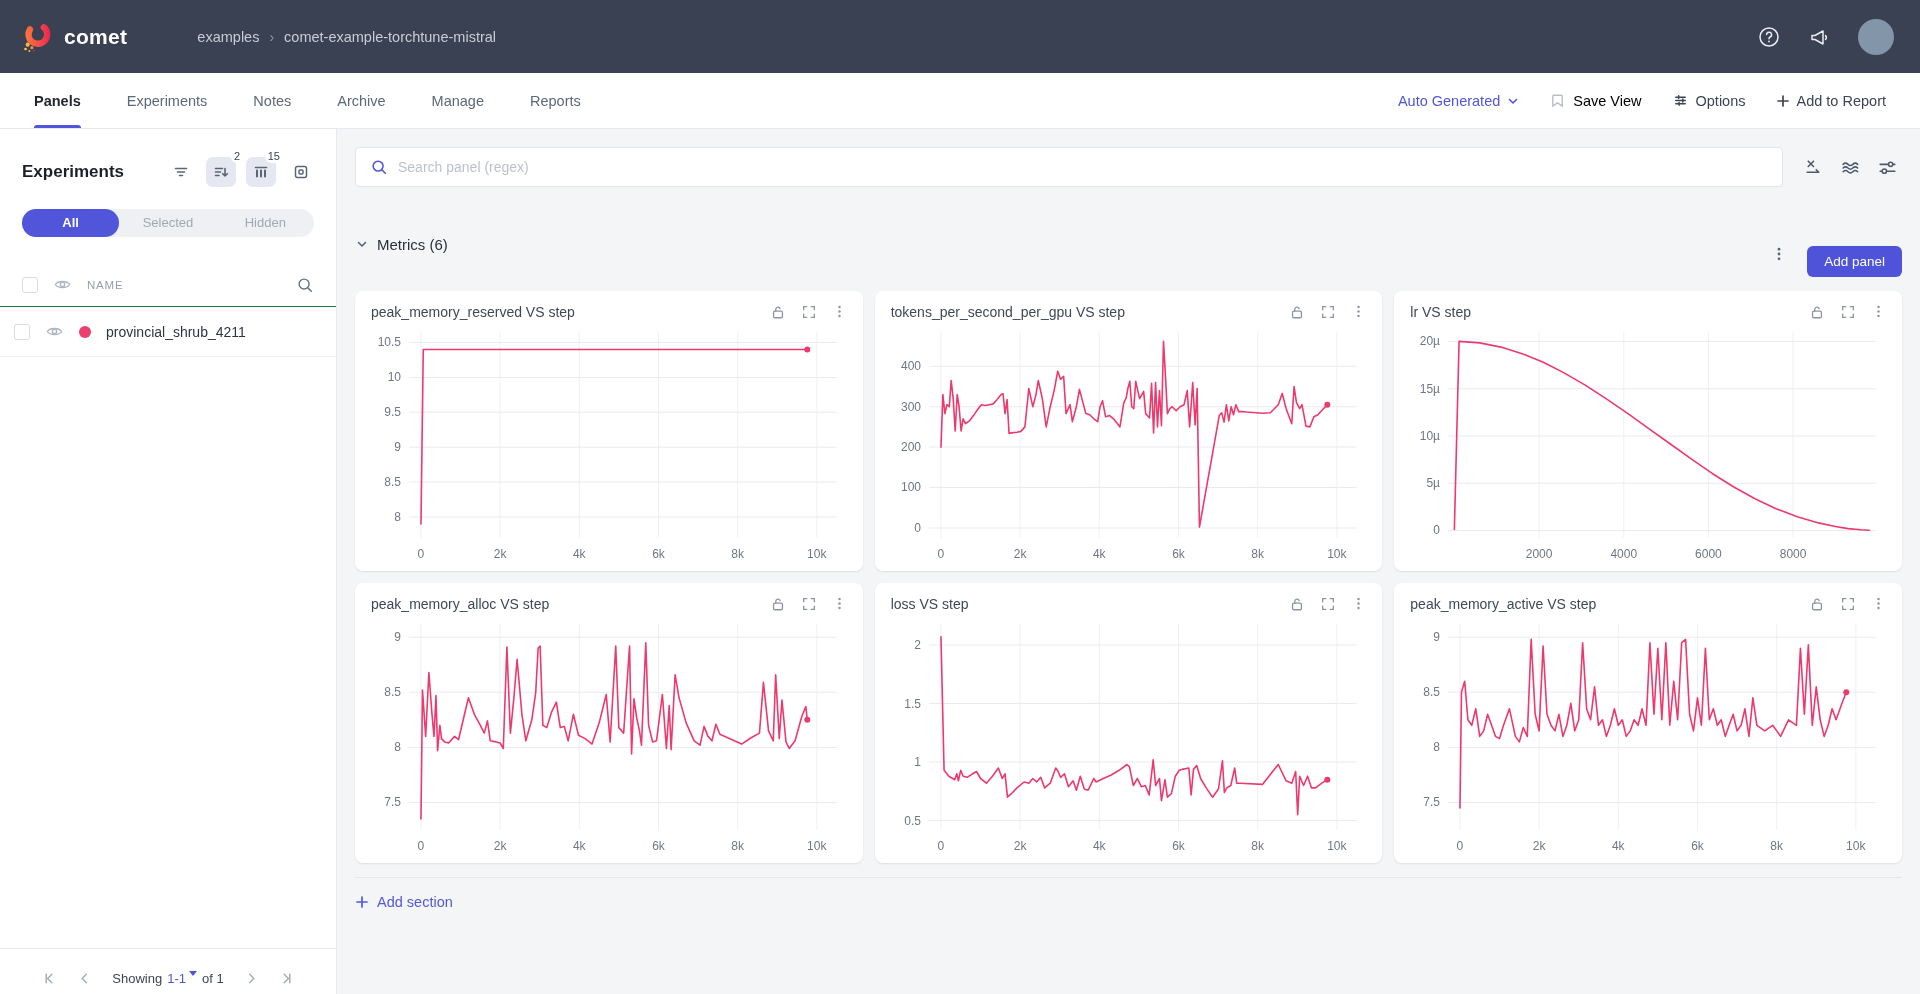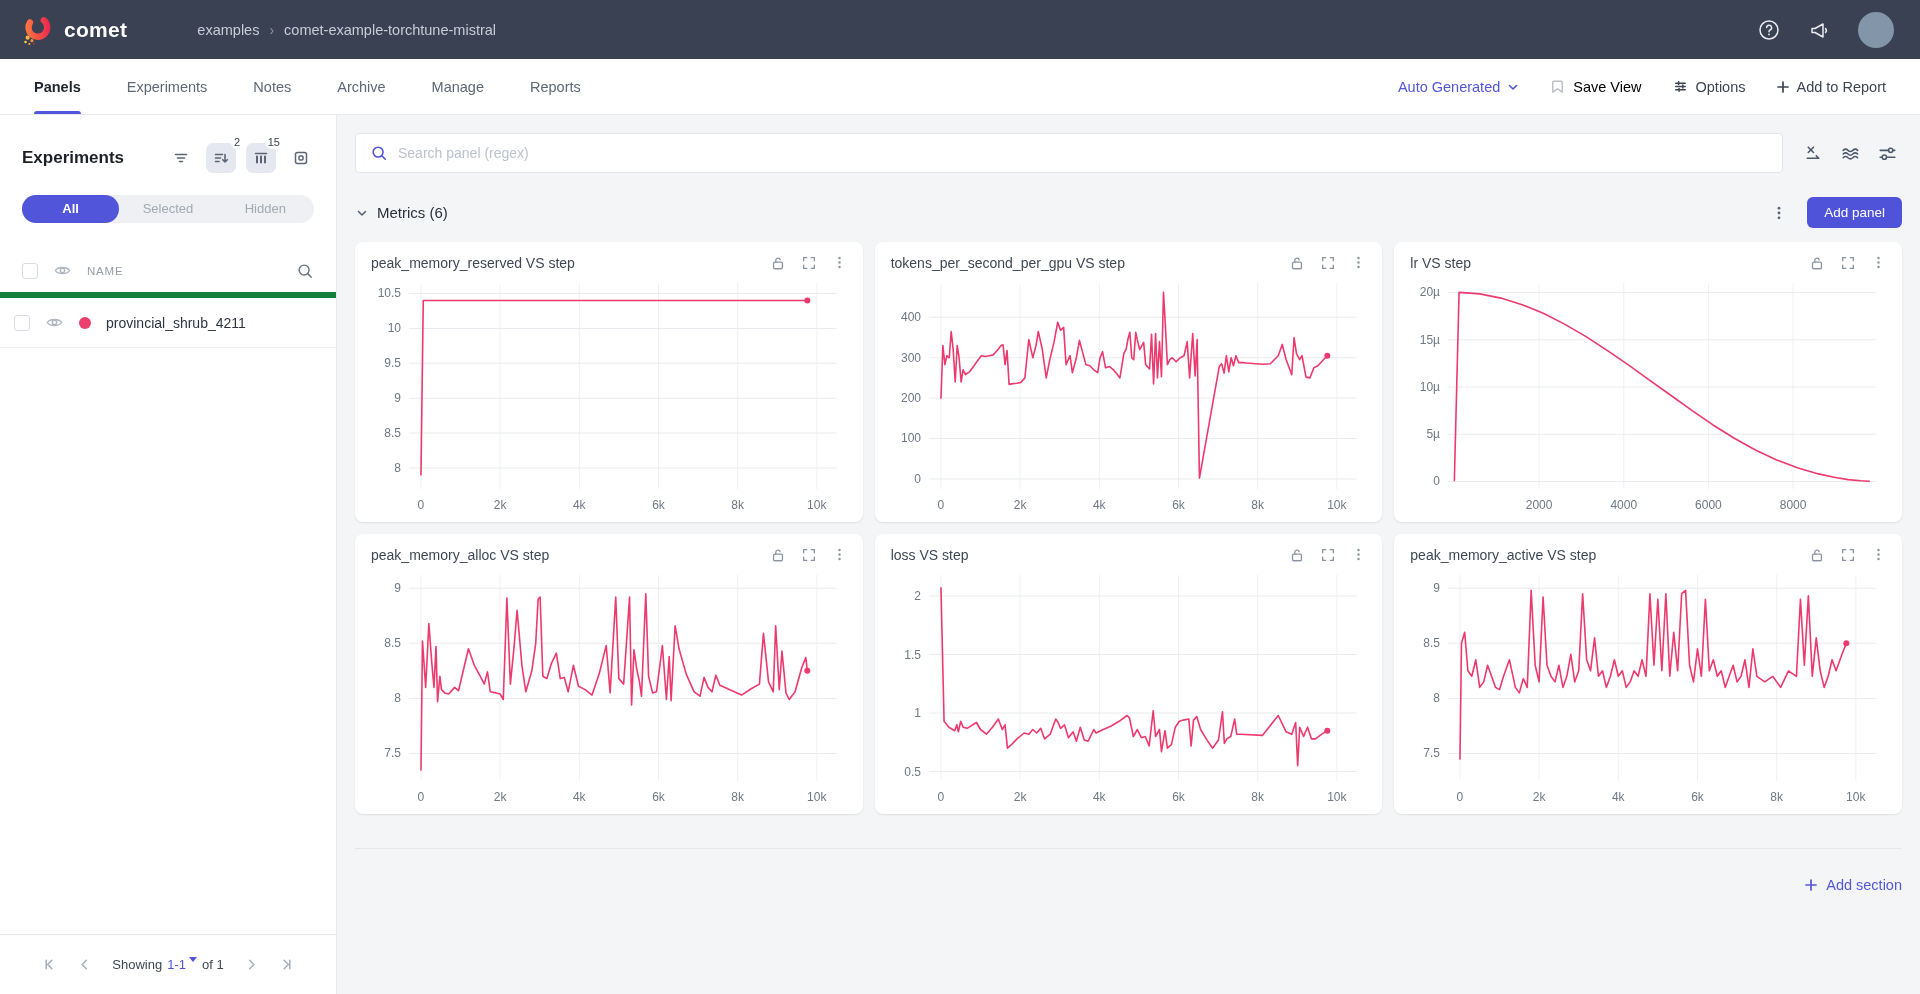--- a/index.html
+++ b/index.html
@@ -1,20 +1,20 @@
 <!DOCTYPE html>
 <html><head>
 <meta charset="utf-8">
 <style>
   * { box-sizing: border-box; margin: 0; padding: 0; }
   html,body { width:1920px; height:994px; overflow:hidden; }
   body { font-family:"Liberation Sans", sans-serif; background:#f4f5f7; color:#2c323c; }
 
   
-  .topbar { height:59px; background:#3a4153; display:flex; align-items:center; padding:0 26px 0 20px; }
+  .topbar { height:73px; background:#3a4153; display:flex; align-items:center; padding:0 26px 0 20px; }
   .brand { display:flex; align-items:center; gap:10px; }
   .brand-text { color:#ffffff; font-size:21px; font-weight:700; letter-spacing:.3px; }
   .breadcrumb { display:flex; align-items:center; gap:10px; margin-left:70px; font-size:14.5px; color:#c7ccd6; }
   .breadcrumb .sep { color:#8d94a3; font-size:14px; }
   .topbar-right { margin-left:auto; display:flex; align-items:center; gap:28px; }
   .top-icon { color:#e9ebf1; display:flex; align-items:center; }
   .avatar { width:36px; height:36px; border-radius:50%;
     background:
       radial-gradient(circle at 50% 88%, #c4a184 0 38%, transparent 39%),
       radial-gradient(circle at 50% 44%, #d9b08c 0 26%, transparent 27%),
@@ -39,21 +39,21 @@
   .sidebar { width:337px; background:#fff; border-right:1px solid #e7e9ee; display:flex; flex-direction:column; }
   .sidebar-head { padding:28px 20px 0 22px; display:flex; align-items:center; }
   .sidebar-title { font-size:17px; font-weight:700; color:#1c2027; }
   .sidebar-tools { margin-left:auto; display:flex; gap:10px; }
   .tool-btn { width:30px; height:30px; border-radius:7px; display:flex; align-items:center; justify-content:center; color:#5b6576; position:relative; cursor:pointer; }
   .tool-btn.shaded { background:#e5e8f0; }
   .tool-badge { position:absolute; top:-8px; right:-7px; font-size:11px; color:#3d4451; background:#fff; border-radius:8px; padding:0 3px; line-height:14px; }
   .filter-tabs { margin:22px 22px 0; background:#eef0f4; border-radius:15px; height:28px; display:flex; align-items:center; }
   .filter-tab { flex:1; text-align:center; font-size:13px; color:#a2a9b5; cursor:pointer; line-height:28px; }
   .filter-tab.active { background:#5155d9; color:#fff; border-radius:15px; font-weight:700; }
-  .name-row { margin-top:28px; padding:10px 22px 12px; display:flex; align-items:center; gap:15px; border-bottom:6px solid #15803d; }
+  .name-row { margin-top:28px; padding:10px 22px 12px; display:flex; align-items:center; gap:15px; border-bottom:1px solid #15803d; }
   .checkbox { width:16px; height:16px; border:1.5px solid #d8dce3; border-radius:3px; background:#fff; cursor:pointer; flex:0 0 auto; }
   .name-header { font-size:11.5px; color:#959daa; letter-spacing:.8px; font-weight:500; }
   .row-search { margin-left:auto; color:#6a7382; display:flex; cursor:pointer; }
   .exp-row { padding:15px 14px; display:flex; align-items:center; gap:15px; border-bottom:1px solid #f0f1f4; }
   .color-dot { width:12px; height:12px; border-radius:50%; flex:0 0 auto; }
   .exp-name { font-size:14px; color:#2e3540; }
   .sidebar-footer { margin-top:auto; border-top:1px solid #e5e7ec; height:60px; display:flex; align-items:center; justify-content:center; gap:20px; font-size:13px; color:#3f4651; }
   .pager-btn { color:#a7aeba; display:flex; cursor:pointer; }
   .showing { display:flex; align-items:center; gap:5px; }
   .range { color:#5155d9; cursor:pointer; display:flex; align-items:flex-start; gap:3px; }
@@ -64,34 +64,34 @@
   .search-row { display:flex; align-items:center;justify-content:flex-end; }
   .search-box { flex:1; height:40px; background:#fff; border:1px solid #e2e5ea; border-radius:4px; display:flex; align-items:center; padding:0 14px; gap:10px; }
   .search-box input { border:none; outline:none; flex:1; font-size:14px; color:#333a45; font-family:"Liberation Sans",sans-serif; background:transparent; }
   .search-box input::placeholder { color:#bcc2cc; }
   .search-tools { display:flex; gap:16px; margin-left:20px; margin-right:4px; }
   .search-tool { color:#4d5a6e; display:flex; cursor:pointer; }
 
   .section-head { margin-top:24px; display:flex; align-items:center; }
   .section-toggle { display:flex; align-items:center; gap:8px; cursor:pointer; }
   .section-title { font-size:15px; color:#2a303a; font-weight:500; }
-  .section-right { margin-left:auto; display:flex; align-items:center; gap:20px; }
+  .section-right { margin-left:auto; display:flex; gap:20px;margin-top:35px; }
   .kebab-btn { color:#5b6576; display:flex; cursor:pointer; }
   .add-panel-btn { background:#4f53d9; color:#fff; font-size:13.5px; padding:8px 17px; border-radius:6px; border:none; cursor:pointer; font-family:"Liberation Sans",sans-serif; }
 
   .grid { margin-top:14px; display:grid; grid-template-columns:repeat(3,1fr); gap:12px; }
   .card { background:#fff; border-radius:8px; box-shadow:0 1px 2px rgba(27,36,50,.10); padding:13px 16px 5px; }
   .card-head { display:flex; align-items:center; margin-bottom:2px; }
   .card-title { font-size:14px; color:#3f4856; }
   .card-icons { margin-left:auto; display:flex; gap:15px; color:#8d95a3; }
   .card-icons span { display:flex; cursor:pointer; }
   .chart { width:100%; height:244px; display:block; }
   .chart text { font-family:"Liberation Sans",sans-serif; font-size:12px; fill:#6f7784; }
 
-  .add-section { border-top:1px solid #e4e6eb; margin-top:34px; padding:28px 0 10px; display:flex; justify-content:flex-end; }
+  .add-section { border-top:1px solid #e4e6eb; margin-top:14px; padding:16px 0 10px; display:flex; justify-content:flex-start; }
   .add-section-btn { display:flex; align-items:center; gap:8px; color:#5458d6; font-size:14.5px; cursor:pointer; background:none; border:none; font-family:"Liberation Sans",sans-serif; }
 
   svg { flex:0 0 auto; }
 </style>
 </head>
 <body>
 
 <header class="topbar">
   <div class="brand">
     <svg width="34" height="34" viewBox="0 0 40 40">

